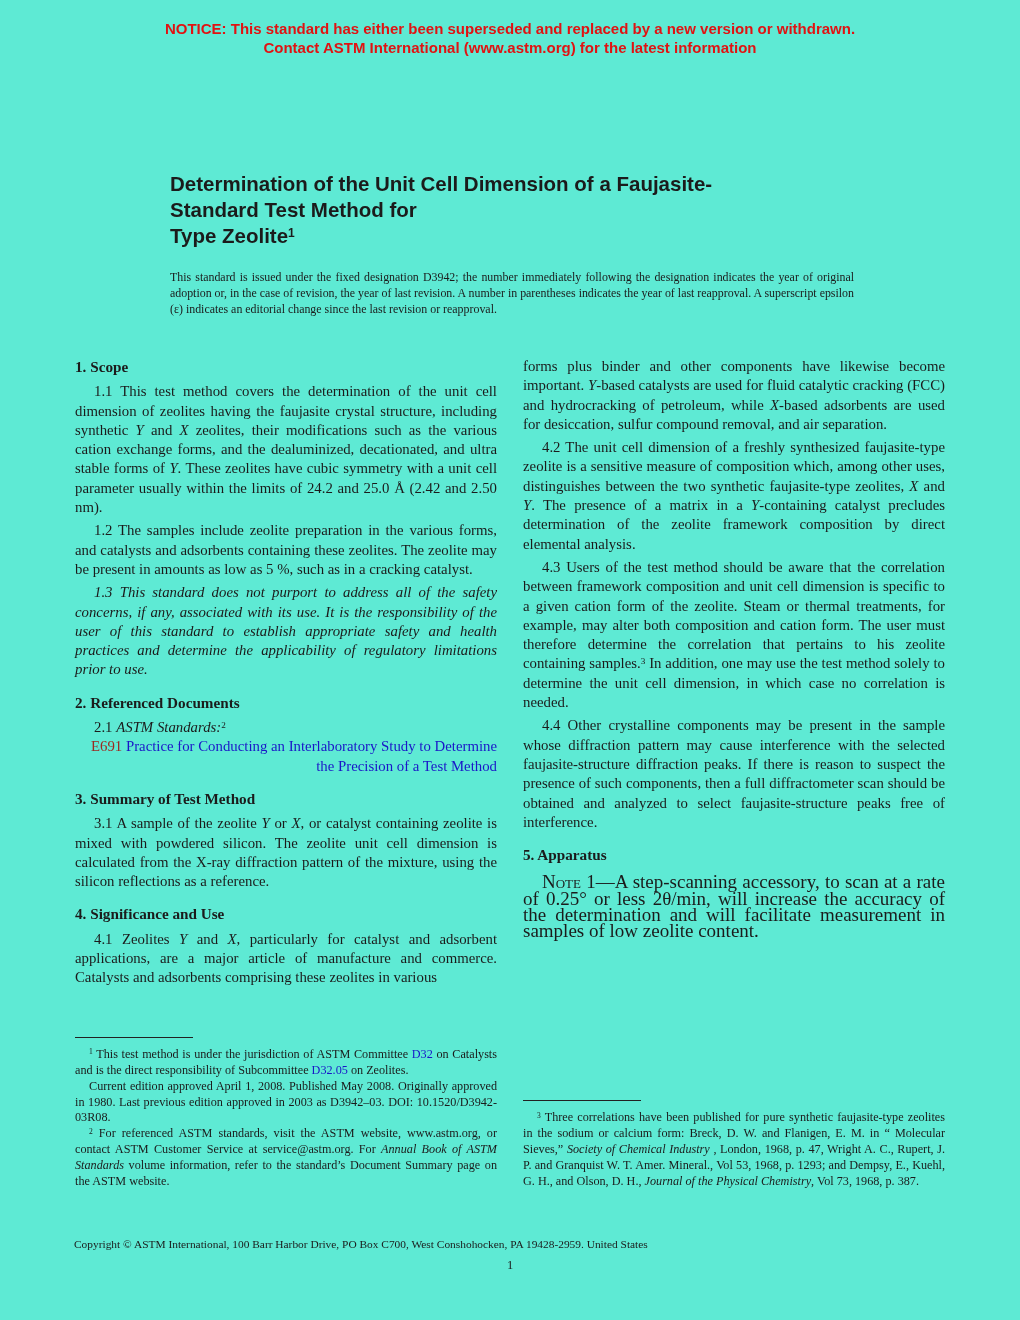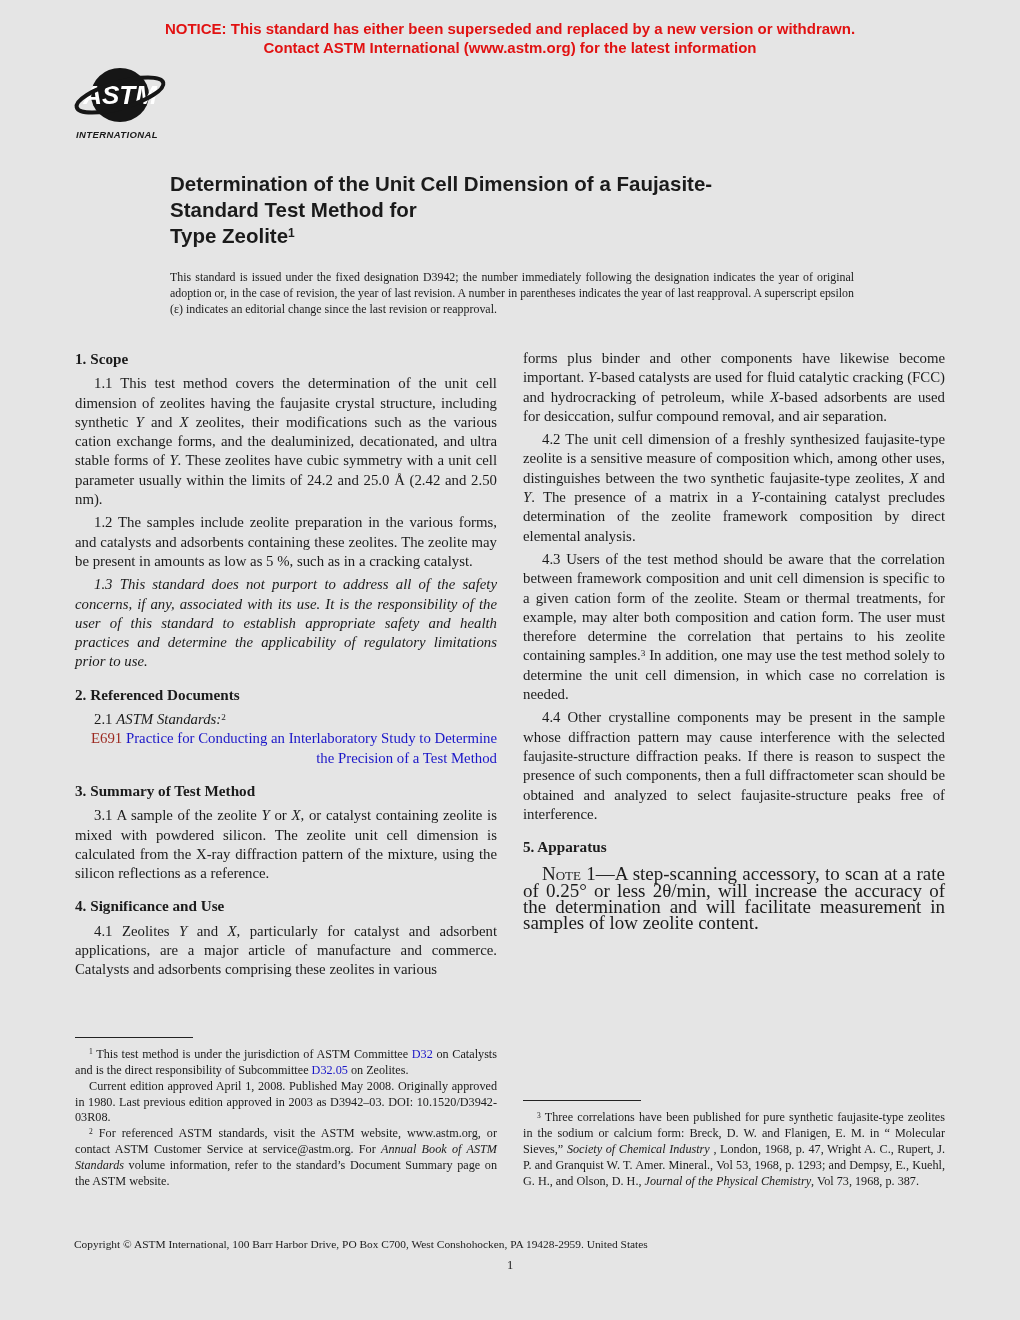--- a/index.html
+++ b/index.html
@@ -1,36 +1,36 @@
 <!DOCTYPE html>
 <html style="--notice_red: #e11212; --link_blue: #1a16c8; --ref_red: #9c2a21; --text: #1b1b1b;"><head>
 <meta charset="utf-8">
 <style>
   *{margin:0;padding:0;box-sizing:border-box}
   html,body{background:#9a9a9a}
-  .page{position:relative;width:1020px;height:1320px;background:#e5e5e5;margin:0 auto;
+  .page{position:relative;width:1020px;height:1320px;background:#5eead4;margin:0 auto;
         font-family:"Liberation Serif",serif;color:var(--text,#1b1b1b);overflow:hidden}
   .notice{position:absolute;top:20px;left:0;width:100%;text-align:center;
           font-family:"Liberation Sans",sans-serif;font-weight:700;font-size:15px;
           line-height:18.5px;color:var(--notice_red,#e11212)}
   .logo{position:absolute;left:70px;top:66px;width:100px;text-align:center}
   .logo-sub{font-family:"Liberation Sans",sans-serif;font-weight:700;font-style:italic;
             font-size:9.5px;letter-spacing:.4px;margin-top:-3px;text-align:left;padding-left:6px}
   .designation{position:absolute;left:170px;top:88px;font-family:"Liberation Sans",sans-serif;
                font-weight:700;font-size:16.5px}
   .titleblock{position:absolute;left:170px;top:171px;font-family:"Liberation Sans",sans-serif;
               font-weight:700;font-size:20.5px;line-height:26px}
   .titleblock sup{font-size:12px;top:-0.5em}
   .issuance{position:absolute;left:170px;top:269px;width:684px;font-size:11.9px;
             line-height:16px;text-align:justify}
   .columns{position:absolute;left:75px;top:349px;width:870px;display:flex;gap:26px}
   .col{width:422px;height:841px;display:flex;flex-direction:column;
        font-size:14.8px;line-height:19.3px;text-align:justify}
   .h{font-weight:700;font-size:15.2px;margin:13px 0 6px;text-align:left}
-  .col-content > :first-child{margin-top:0}
+  .col-content > :first-child{margin-top:8px}
   p.para{text-indent:19px;margin-top:4px}
   p.cont{margin:0}
   p.refitem{margin-left:12px;padding-left:14px;text-indent:-14px;text-align:right}
   p.note{font-size:19px;line-height:16.3px;text-indent:19px;margin-top:10px}
   .footnotes{margin-top:auto;font-size:12.2px;line-height:15.9px}
   .fnrule{width:118px;border-top:1.4px solid #222;margin-bottom:9px}
   p.fn{text-indent:14px;text-align:justify}
   .it{font-style:italic}
   .sc{font-variant:small-caps}
   .lnk{color:var(--link_blue,#1a16c8)}
@@ -42,28 +42,20 @@
 </head>
 <body>
 
 <div class="page">
 
   <div class="notice">
     <div>NOTICE: This standard has either been superseded and replaced by a new version or withdrawn.</div>
     <div>Contact ASTM International (www.astm.org) for the latest information</div>
   </div>
 
-  <div class="logo">
-    <svg width="96" height="62" viewBox="0 0 96 62">
-      <ellipse cx="48" cy="29" rx="29" ry="27" fill="#161616"></ellipse>
-      <text x="48" y="38" text-anchor="middle" font-family="Liberation Sans, sans-serif" font-size="26" font-weight="bold" font-style="italic" fill="#ffffff">ASTM</text>
-      <ellipse cx="48" cy="29" rx="45" ry="13" fill="none" stroke="#161616" stroke-width="4" transform="rotate(-16 48 29)"></ellipse>
-    </svg>
-    <div class="logo-sub">INTERNATIONAL</div>
-  </div>
 
 
   <div class="titleblock">
     <div>Determination of the Unit Cell Dimension of a Faujasite-</div>
     <div>Standard Test Method for</div>
     <div><span>Type Zeolite</span><sup>1</sup></div>
   </div>
 
   <div class="issuance">This standard is issued under the fixed designation D3942; the number immediately following the designation indicates the year of original adoption or, in the case of revision, the year of last revision. A number in parentheses indicates the year of last reapproval. A superscript epsilon (ε) indicates an editorial change since the last revision or reapproval.</div>
 

